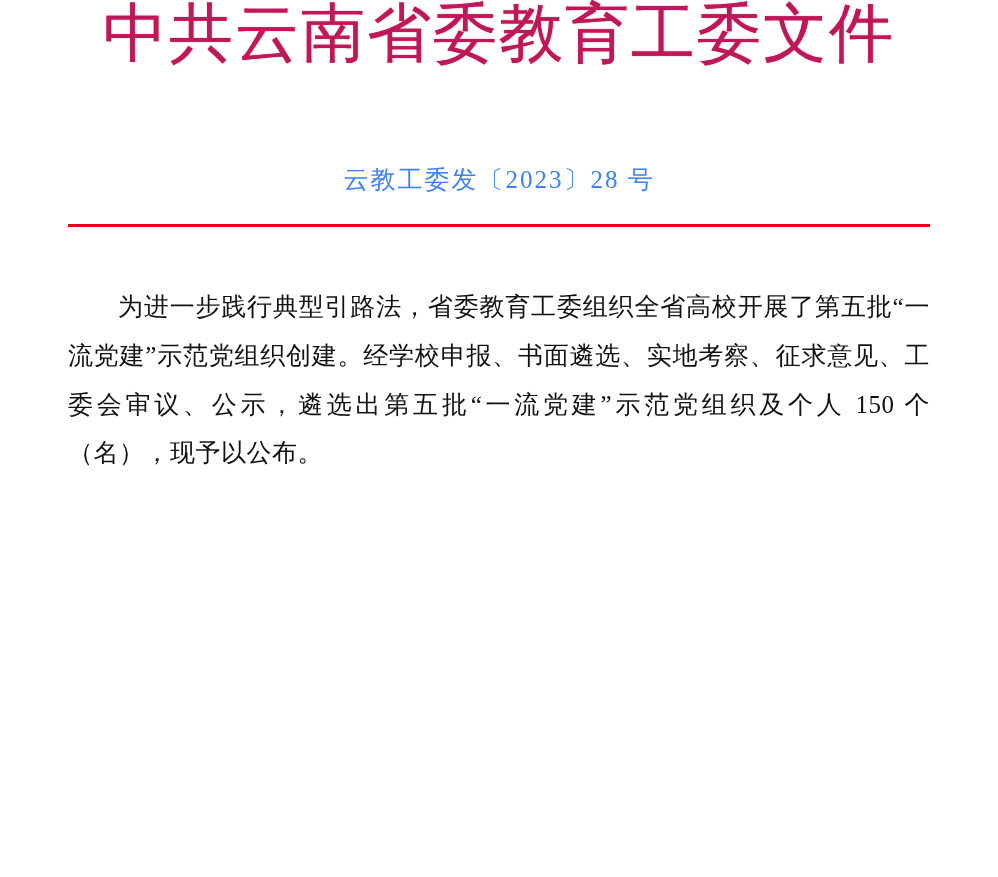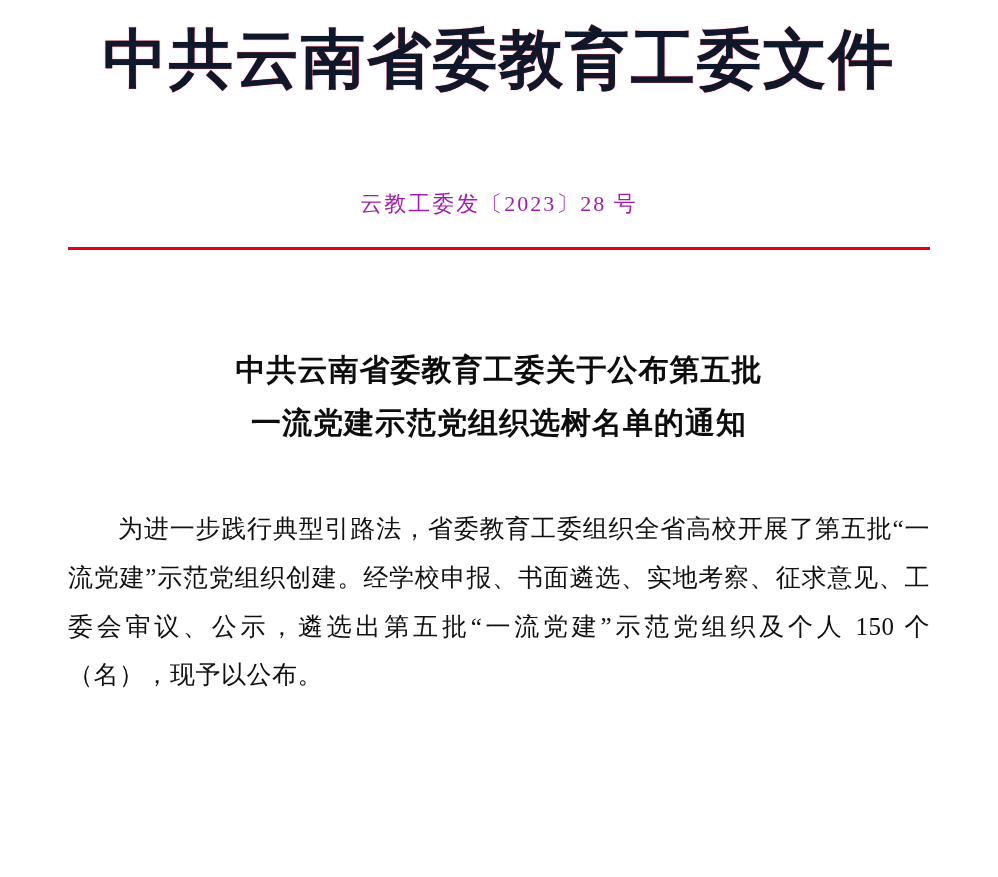--- a/index.html
+++ b/index.html
@@ -17,36 +17,35 @@
     position: relative;
     width: 998px;
     height: 877px;
     background: #ffffff;
     box-sizing: border-box;
   }
 
   
   .masthead {
     text-align: center;
-    color: #0f172a;
-    font-weight: bold;
+    color: #be185d;
+    font-weight: normal;
     font-size: 64px;
     letter-spacing: 2px;
     line-height: 1.05;
-    padding-top: 26px;
     font-family: "Liberation Serif", "DejaVu Serif", serif;
     text-shadow: 0 0 1px #e3001b;
     white-space: nowrap;
   }
 
   
   .doc-number {
     text-align: center;
-    font-size: 22px;
-    color: #a21caf;
+    font-size: 25px;
+    color: #3b82f6;
     letter-spacing: 2px;
     margin-top: 96px;
     font-family: "Liberation Serif", "DejaVu Serif", serif;
   }
 
   
   .red-rule {
     margin: 28px 68px 0 68px;
     height: 3px;
     background: #e3001b;
@@ -89,22 +88,18 @@
 <body>
 
 <div class="page">
 
   <div class="masthead">中共云南省委教育工委文件</div>
 
   <div class="doc-number">云教工委发〔2023〕28 号</div>
 
   <div class="red-rule"></div>
 
-  <div class="doc-title">
-    <span class="line">中共云南省委教育工委关于公布第五批</span>
-    <span class="line">一流党建示范党组织选树名单的通知</span>
-  </div>
 
   <div class="body-block">
     <div class="para">为进一步践行典型引路法，省委教育工委组织全省高校开展了第五批“一流党建”示范党组织创建。经学校申报、书面遴选、实地考察、征求意见、工委会审议、公示，遴选出第五批“一流党建”示范党组织及个人 150 个（名），现予以公布。</div>
   </div>
 
 </div>
 
 </body></html>

